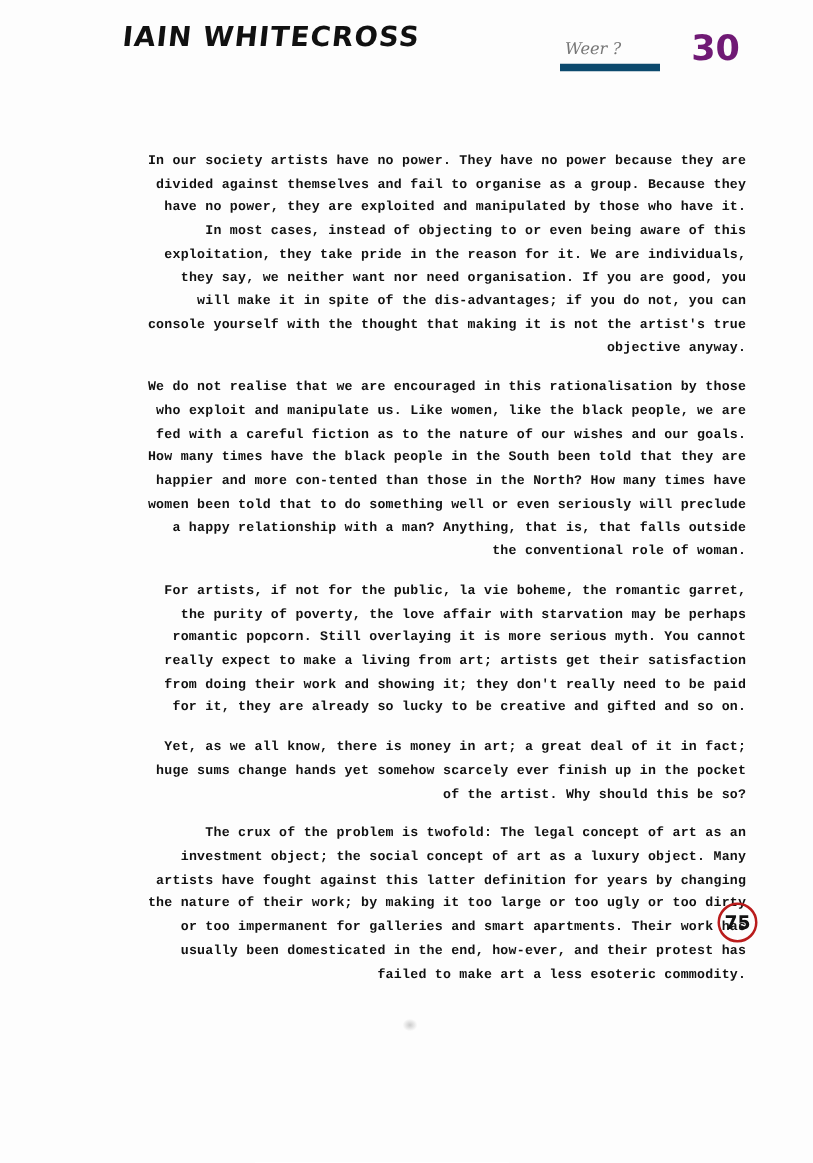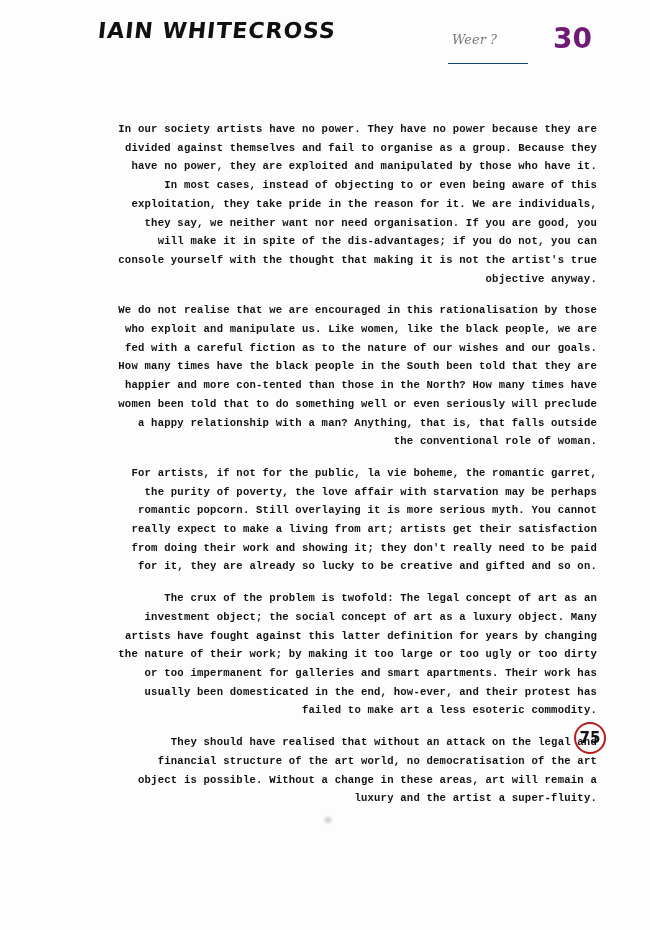--- a/index.html
+++ b/index.html
@@ -6,21 +6,21 @@
     body { width: 650px; height: 930px; position: relative; overflow: hidden; }
     .page { position: absolute; left: 0; top: 0; width: 650px; height: 930px; background: #fdfdfd; }
     .hw-name {
       position: absolute; left: 98px; top: 18px;
       font-family: "DejaVu Sans", sans-serif; font-size: 22px; font-weight: bold;
       letter-spacing: 1px; color: #111; transform: skewX(-6deg);
     }
     .hw-note {
       position: absolute; left: 448px; top: 32px;
       font-family: "DejaVu Serif", serif; font-style: italic; font-size: 13px; color: #777;
-      border-bottom: 1px solid #0c4a6e; padding: 0 6px 16px 4px; width: 70px;
+      border-bottom: 6px solid #0c4a6e; padding: 0 6px 4px 4px; width: 70px;
     }
     .hw-number {
       position: absolute; left: 553px; top: 22px;
       font-family: "DejaVu Sans", sans-serif; font-size: 28px; color: #701a75; font-weight: bold;
     }
     .body-text {
       position: absolute; left: 117px; top: 120px; width: 480px;
       font-family: "Liberation Mono", monospace; font-size: 10.6px; font-weight: bold;
       line-height: 18.7px; color: #111; letter-spacing: 0.2px;
     }
@@ -41,19 +41,19 @@
 
 <div class="page">
   <div class="hw-name">IAIN WHITECROSS</div>
   <div class="hw-note">Weer ?</div>
   <div class="hw-number">30</div>
 
   <div class="body-text">
     <p class="para">In our society artists have no power. They have no power because they are divided against themselves and fail to organise as a group. Because they have no power, they are exploited and manipulated by those who have it. In most cases, instead of objecting to or even being aware of this exploitation, they take pride in the reason for it. We are individuals, they say, we neither want nor need organisation. If you are good, you will make it in spite of the dis-advantages; if you do not, you can console yourself with the thought that making it is not the artist's true objective anyway.</p>
     <p class="para">We do not realise that we are encouraged in this rationalisation by those who exploit and manipulate us. Like women, like the black people, we are fed with a careful fiction as to the nature of our wishes and our goals. How many times have the black people in the South been told that they are happier and more con-tented than those in the North? How many times have women been told that to do something well or even seriously  will preclude a happy relationship with a man? Anything, that is, that falls outside the conventional role of woman.</p>
     <p class="para">For artists, if not for the public, la vie boheme, the romantic garret, the purity of poverty, the love affair with starvation may be perhaps romantic popcorn. Still overlaying it is more serious myth. You cannot really expect to make a living from art; artists get their satisfaction from doing their work and showing it; they don't really need to be paid for it, they are already so lucky to be creative and gifted and so on.</p>
+    <p class="para">Yet, as we all know, there is money in art; a great deal of it in fact; huge sums change hands yet somehow scarcely ever finish up in the pocket of the artist. Why should this be so?</p>
     <p class="para">The crux of the problem is twofold: The legal concept of art as an investment object; the social concept of art as a luxury object. Many artists have fought against this latter definition for years by changing the nature of their work; by making it too large or too ugly or too dirty or too impermanent for galleries and smart apartments. Their work has usually been domesticated in the end, how-ever, and their protest has failed to make art a less esoteric commodity.</p>
-    <p class="para">They should have realised that without an attack on the legal and financial structure of the art world, no democratisation of the art object is possible. Without a change in these areas, art will remain a luxury and the artist a super-fluity.</p>
   </div>
 
   <div class="circle-num">75</div>
   <div class="smudge"></div>
 </div>
 
 </body></html>

